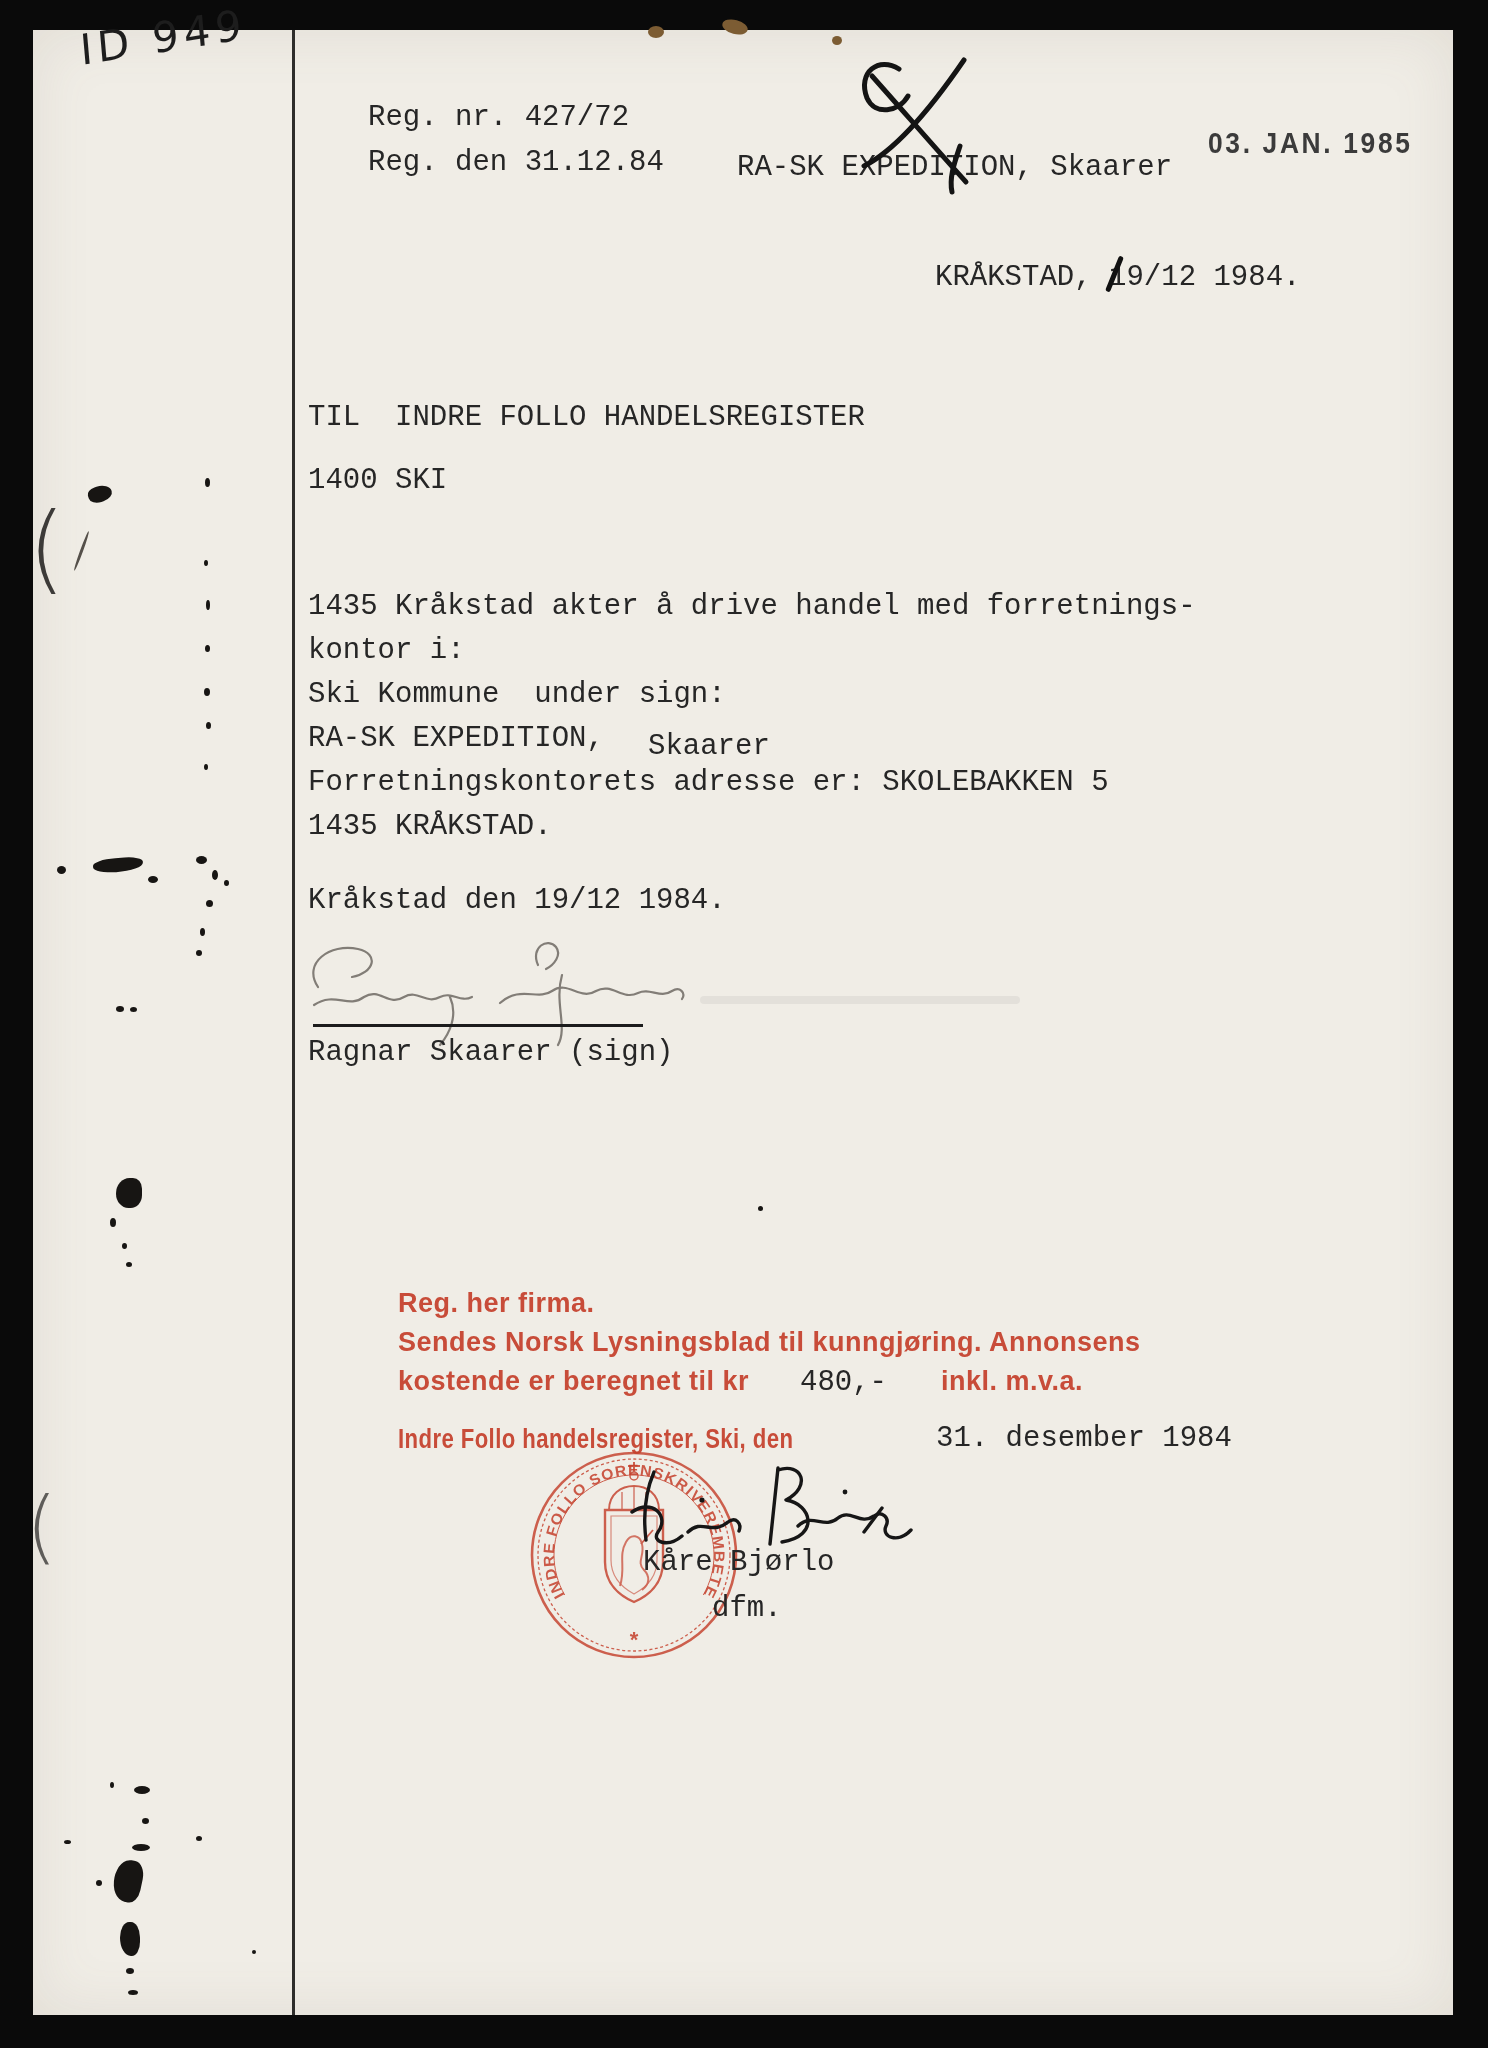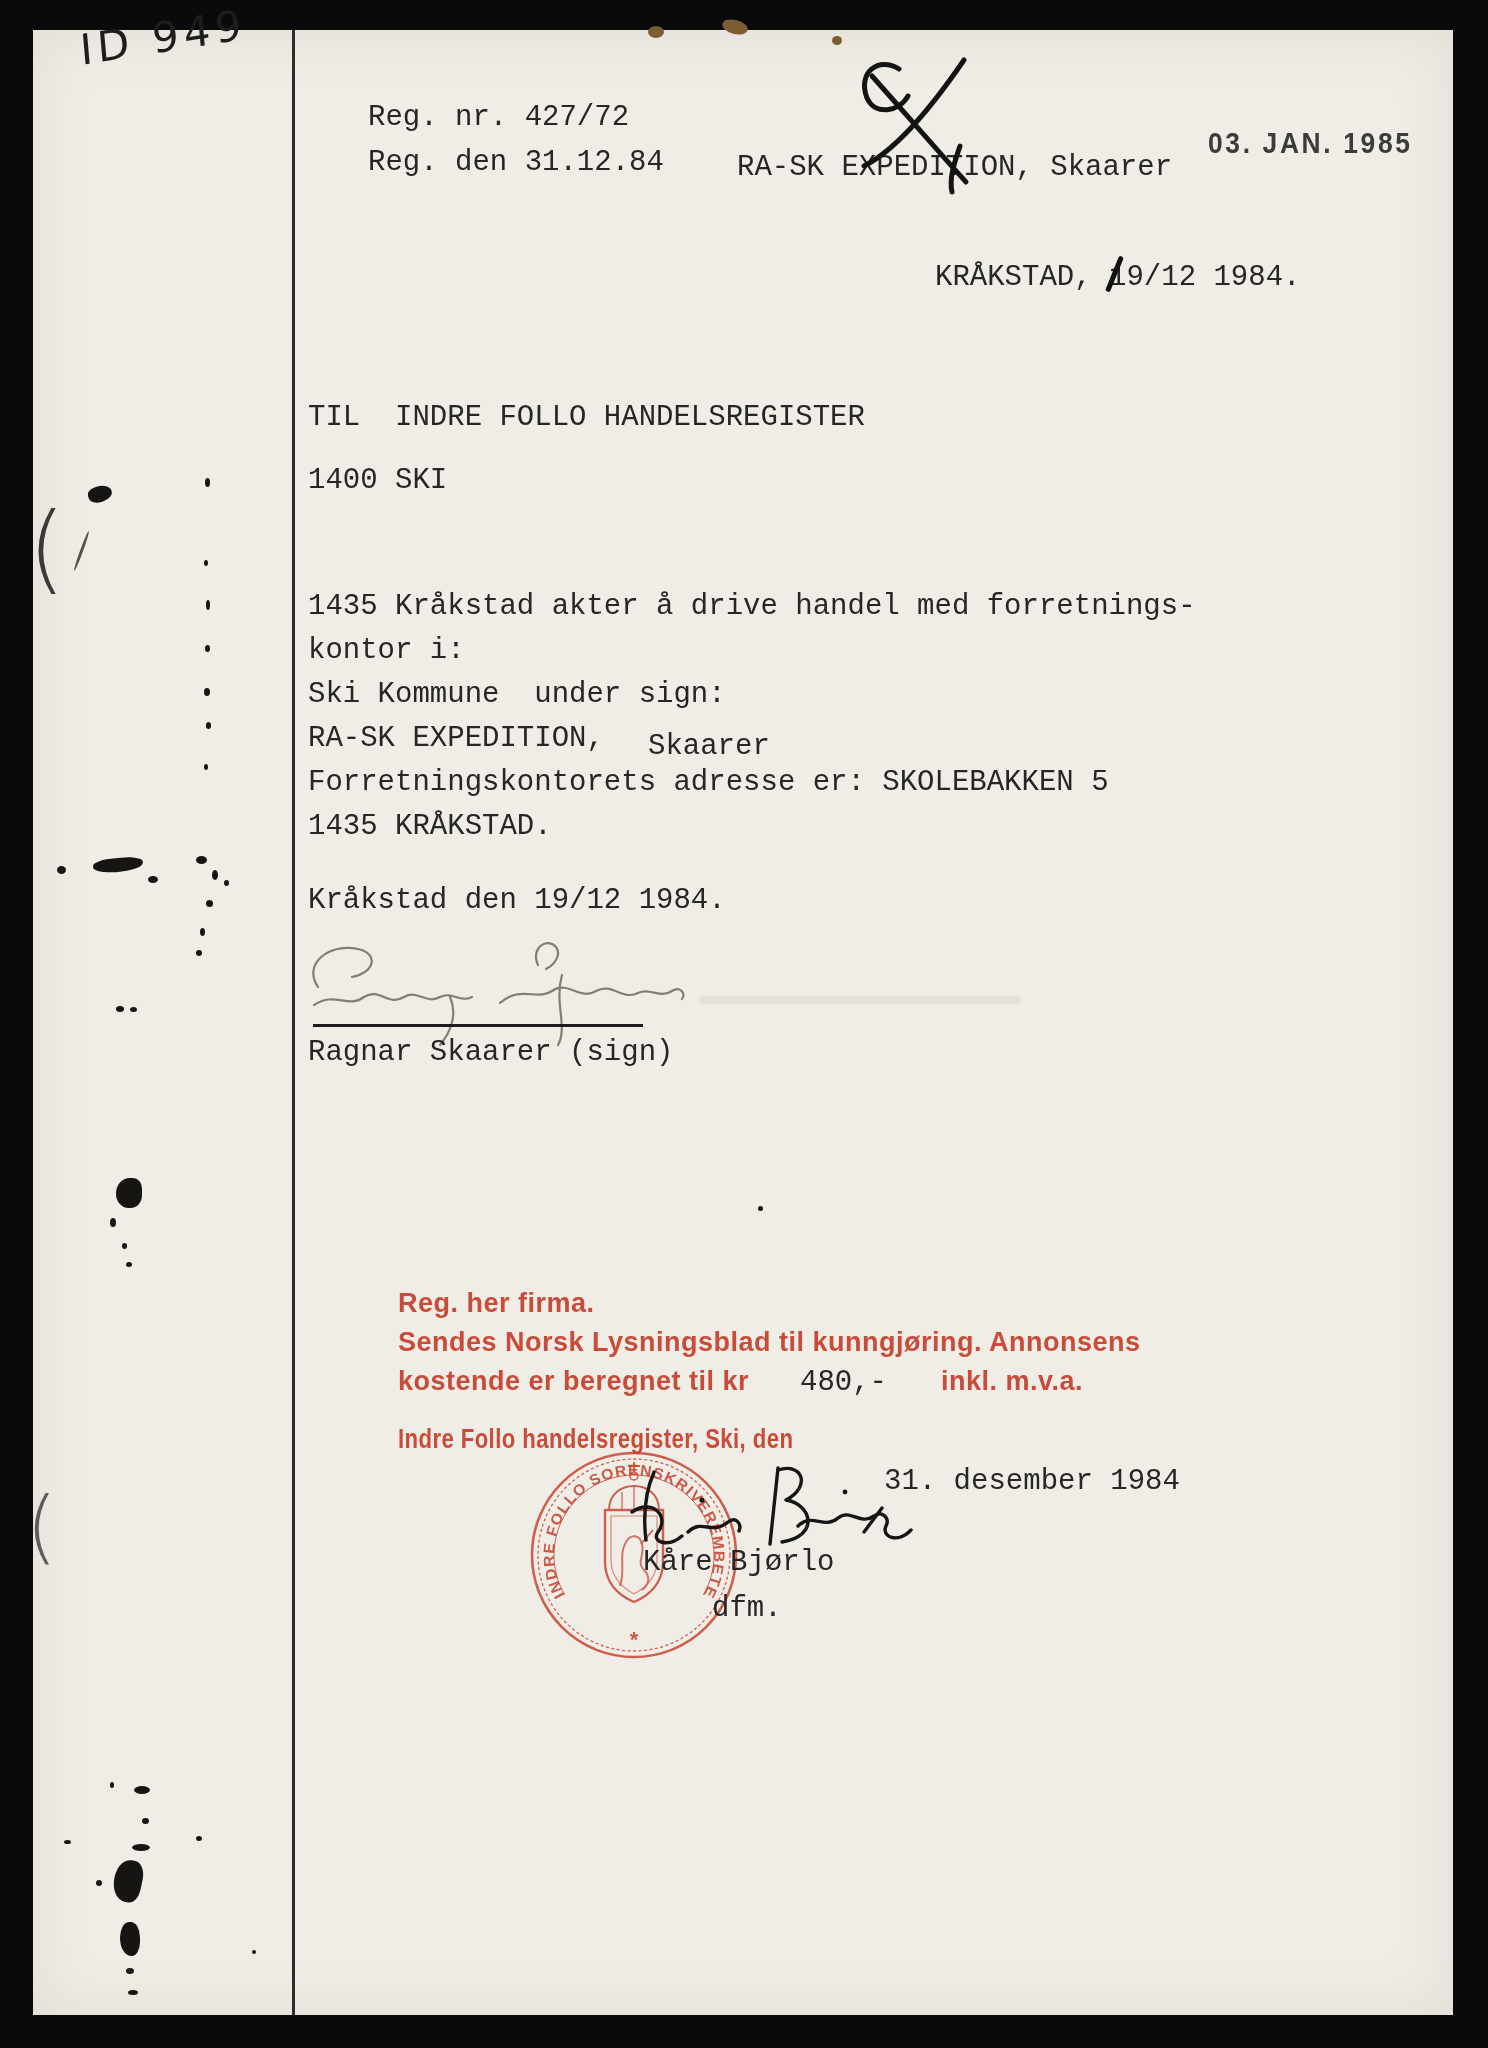--- a/index.html
+++ b/index.html
@@ -80,21 +80,21 @@
   <div class="streak" style="left:700px;top:996px;width:320px;height:8px;"></div>
 
   <div class="abs mono" style="left:308px;top:1038px;">Ragnar Skaarer (sign)</div>
 
   <div class="abs redstamp" style="left:398px;top:1290px;">Reg. her firma.</div>
   <div class="abs redstamp" style="left:398px;top:1329px;">Sendes Norsk Lysningsblad til kunngjøring. Annonsens</div>
   <div class="abs redstamp" style="left:398px;top:1368px;">kostende er beregnet til kr</div>
   <div class="abs mono" style="left:800px;top:1368px;">480,-</div>
   <div class="abs redstamp" style="left:941px;top:1368px;">inkl. m.v.a.</div>
   <div class="abs redstamp" style="left:398px;top:1426px;transform:scaleX(.82);transform-origin:left top;">Indre Follo handelsregister, Ski, den</div>
-  <div class="abs mono" style="left:884px;top:1424px;margin-top:43px;">31. desember 1984</div>
+  <div class="abs mono" style="left:936px;top:1424px;">31. desember 1984</div>
 
   <svg style="left:525px;top:1446px;" width="218" height="218" viewBox="0 0 218 218">
     <g stroke="#c5402c" fill="none" opacity=".82">
       <circle cx="109" cy="109" r="102" stroke-width="2.6"></circle>
       <circle cx="109" cy="109" r="96" stroke-width="1.3" stroke-dasharray="3 2.5"></circle>
       <path id="sealArc" d="M39.7,149 A80,80 0 1 1 178.3,149"></path>
 
       <path d="M80,64 h58 v52 c0,22 -15,34 -29,40 c-14,-6 -29,-18 -29,-40 z" stroke-width="2.4"></path>
       <path d="M86,70 h46 v44 c0,18 -12,28 -23,34 c-11,-6 -23,-16 -23,-34 z" stroke-width="1.2" opacity=".7"></path>
 

